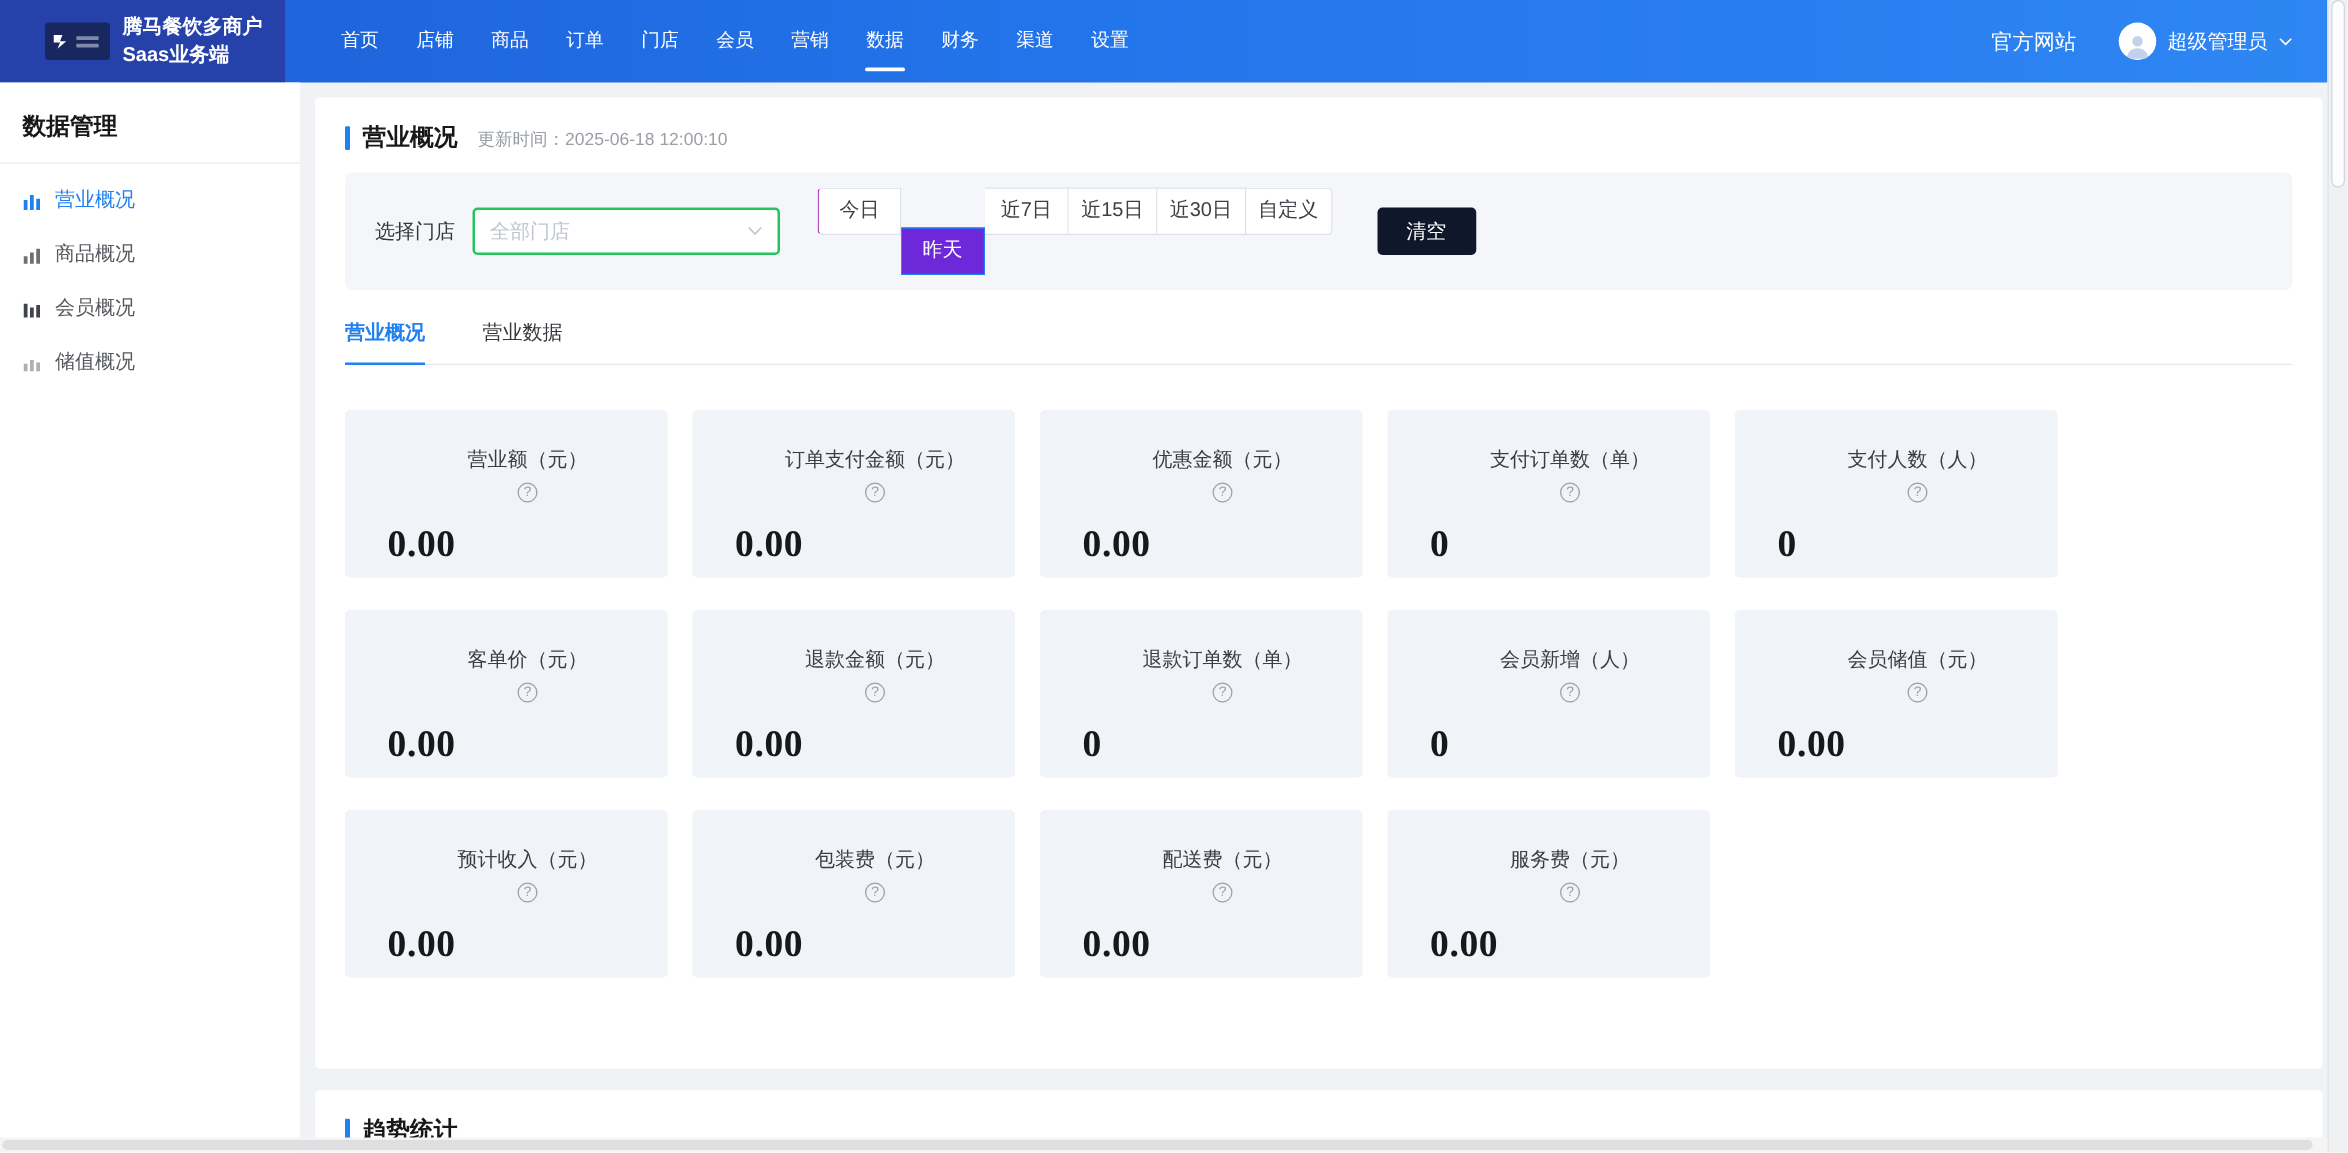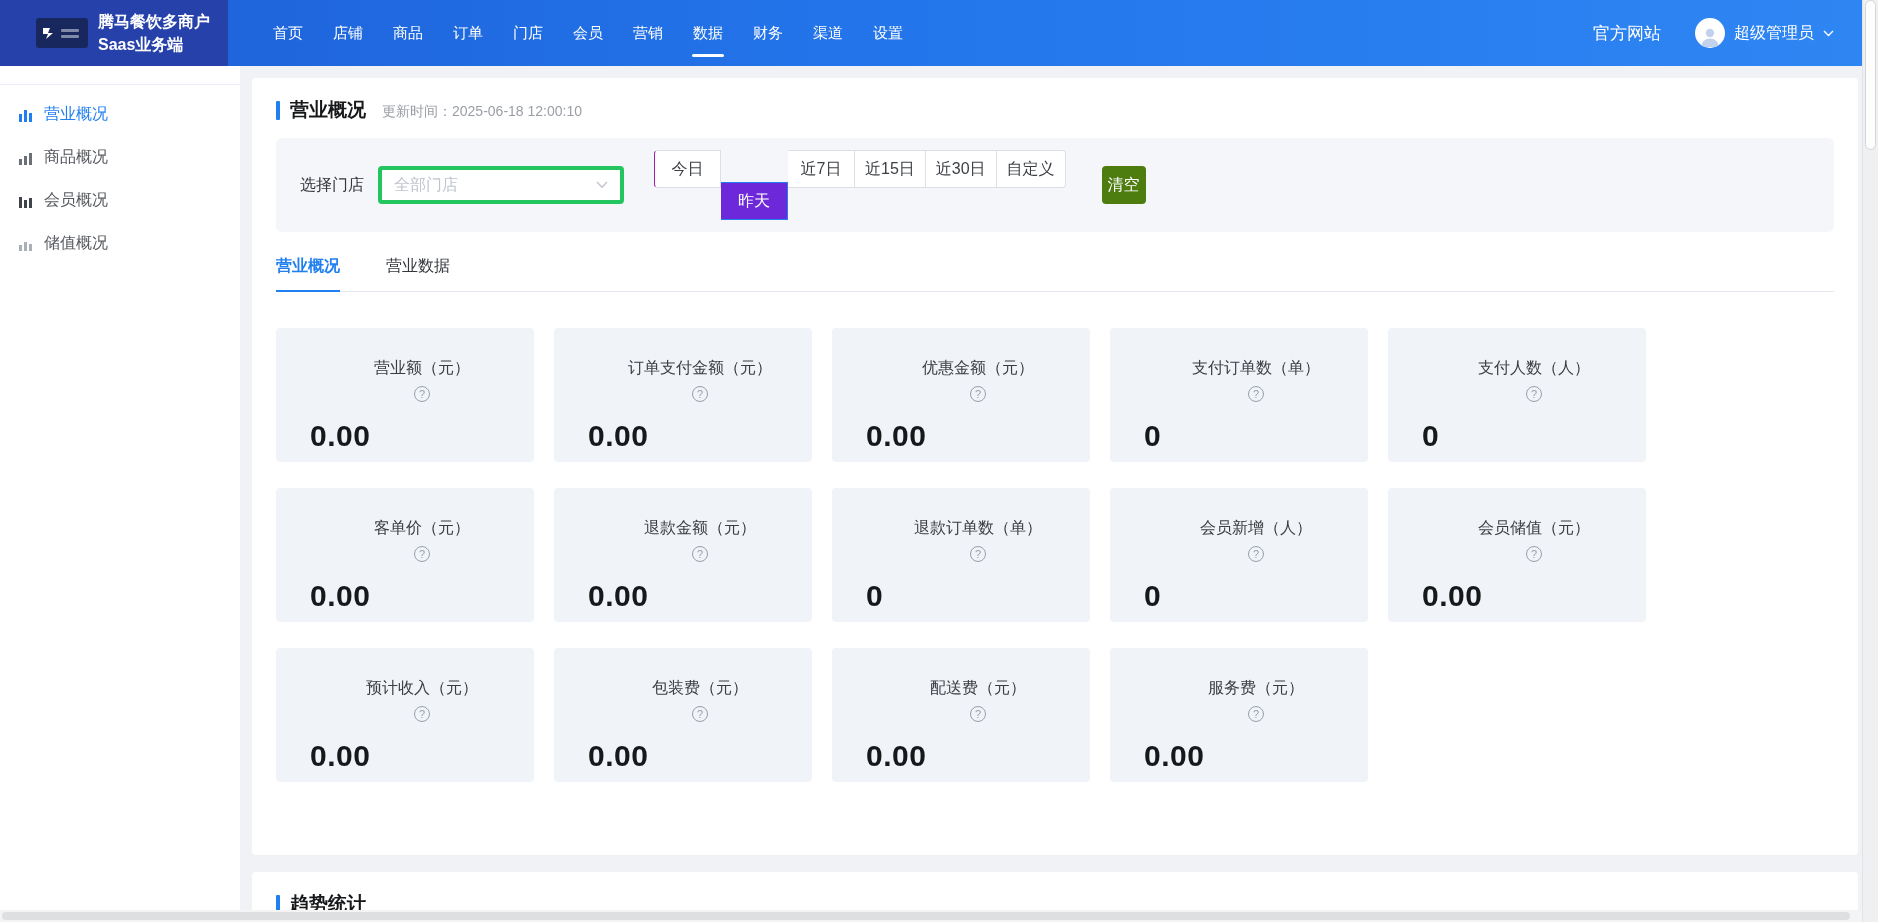--- a/index.html
+++ b/index.html
@@ -44,45 +44,45 @@
   .card2 { margin:17px 4px 0 12px; height:220px; padding:0 24px; }
 
   .section-title-row { display:flex; align-items:center; gap:10px; padding-top:20px; height:44px; }
   .title-bar { width:4px; height:19px; background:#2080f0; border-radius:1px; flex:none; }
   .section-title { font-size:19px; font-weight:700; color:#17181a; white-space:nowrap; }
   .updated { font-size:14px; color:#9a9ea6; margin-left:6px; padding-top:3px; white-space:nowrap; }
 
   .filter-panel { margin-top:16px; background:#f4f6f9; border-radius:6px; height:94px;
                   display:flex; align-items:center; padding:0 24px; }
   .store-label { font-size:16px; color:#33363b; margin-right:14px; white-space:nowrap; }
-  .select { width:246px; height:38px; background:#fff; border:4px solid #22c55e; border-radius:4px;
+  .select { width:246px; height:38px; background:#fff; border:2px solid #22c55e; border-radius:4px;
             display:flex; align-items:center; justify-content:space-between; padding:0 12px; cursor:pointer; }
   .select-placeholder { color:#bfc4cd; font-size:16px; }
   .range-group { display:flex; margin-left:30px; }
   .range-btn { min-width:67px; height:38px; line-height:36px; text-align:center; background:#fff;
                border:1px solid #dcdfe6; border-left:none; font-size:16px; color:#3c3f45;
                padding:0 10px; cursor:pointer; white-space:nowrap; }
   .range-btn:first-child { border-left:1px solid #a21caf; border-radius:4px 0 0 4px; }
   .range-btn:last-child { border-radius:0 4px 4px 0; }
   .range-btn.active { background:#6d28d9; border-color:#2080f0; color:#fff;margin-top:32px; }
-  .clear-btn { margin-left:36px; width:44px; height:38px; background:#4d7c0f; color:#fff; border:none;
+  .clear-btn { margin-left:36px; width:79px; height:38px; background:#0f172a; color:#fff; border:none;
                border-radius:4px; font-size:16px; cursor:pointer; }
 
   .tabs { margin-top:24px; border-bottom:1px solid #e6e9ef; display:flex; gap:46px; }
   .tab { font-size:16px; color:#34373c; padding-bottom:14px; position:relative; cursor:pointer; white-space:nowrap; }
   .tab.active { color:#2080f0; font-weight:700; }
   .tab.active::after { content:""; position:absolute; left:0; right:0; bottom:-1px; height:2px; background:#2080f0; }
 
   .stats-grid { margin-top:36px; display:grid; grid-template-columns:repeat(5,258px); gap:26px 20px; width:1370px; }
   .stat-card { height:134px; background:#f0f3f7; border-radius:4px; padding:30px 0 0 34px; }
   .stat-label { font-size:16px; color:#3a3d42; display:flex; align-items:center; gap:7px; white-space:nowrap;flex-direction:column; }
   .help-icon { width:16px; height:16px; border:1px solid #9aa0a8; border-radius:50%; color:#9aa0a8;
                font-size:11px; line-height:14px; text-align:center; display:inline-block; flex:none;
                font-family:"Liberation Sans", sans-serif; cursor:pointer; }
-  .stat-value { margin-top:17px; font-size:30px; font-weight:700; color:#17181a; letter-spacing:.5px; }
+  .stat-value { margin-top:17px; font-size:30px; font-weight:700; color:#17181a; letter-spacing:.5px;font-family:Liberation Serif, serif; }
 
   
   .vscrollbar { position:absolute; right:0; top:0; width:16px; height:922px; background:#eef0f2;
                 border-left:1px solid #e1e3e6; }
   .vscrollbar .thumb { position:absolute; top:0; left:2px; width:11px; height:150px; background:#fdfdfd;
                        border:1px solid #d3d6da; border-radius:6px; }
   .hscrollbar { position:absolute; left:0; bottom:0; width:1862px; height:12px; background:#f4f4f4; }
   .hscrollbar .thumb { position:absolute; left:2px; top:2px; height:8px; width:1848px; background:#dddfe1; border-radius:4px; }
 </style>
 </head>
@@ -125,20 +125,21 @@
       </span>
       <span class="user-name">超级管理员</span>
       <svg width="11" height="7" viewBox="0 0 11 7">
         <polyline points="1,1 5.5,5.5 10,1" fill="none" stroke="#ffffff" stroke-width="1.4"></polyline>
       </svg>
     </div>
   </div>
 </header>
 
 <aside class="sidebar">
+  <div class="sidebar-title">数据管理</div>
   <div class="sidebar-divider"></div>
 
   <div class="sidebar-item active">
     <svg width="16" height="16" viewBox="0 0 16 16">
       <rect x="1" y="7" width="3" height="8" fill="#2080f0"></rect>
         <rect x="6" y="3" width="3" height="12" fill="#2080f0"></rect>
         <rect x="11" y="6" width="3" height="9" fill="#2080f0"></rect>
     </svg>
     <span>营业概况</span>
   </div>

